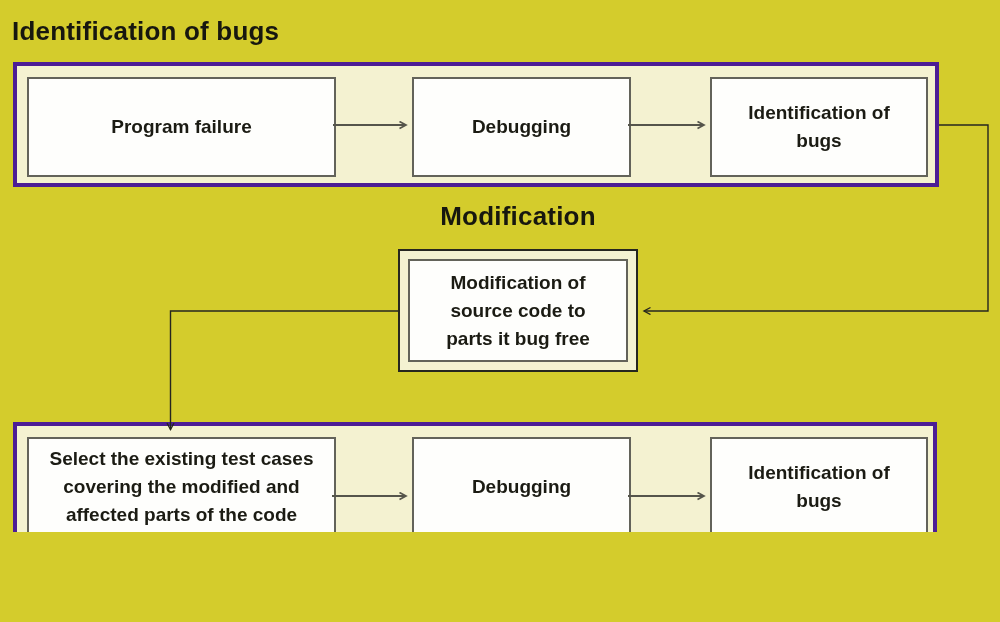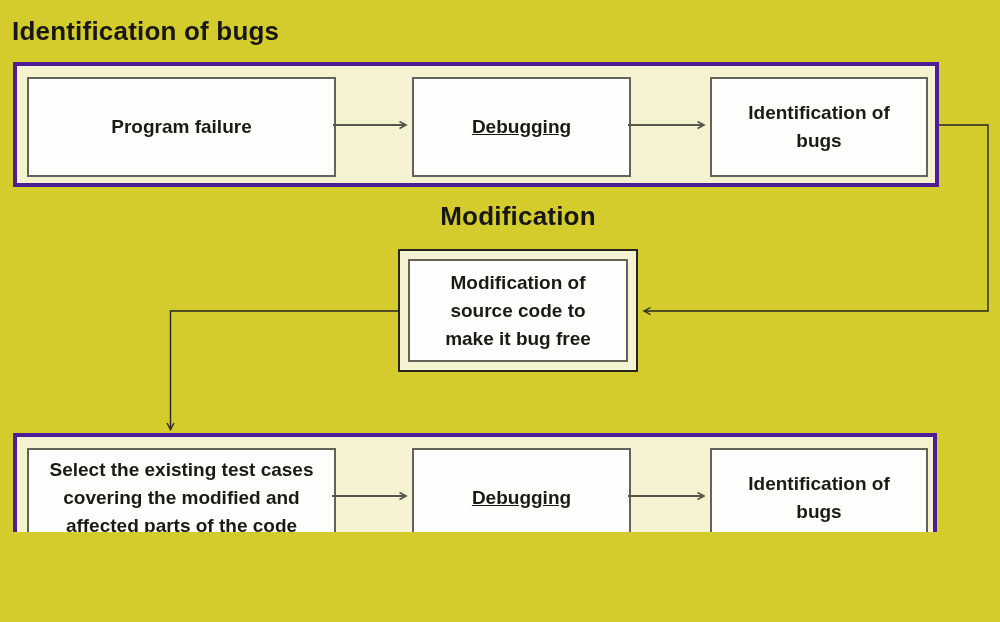--- a/index.html
+++ b/index.html
@@ -16,31 +16,31 @@
     color:#17170f;letter-spacing:.2px;white-space:nowrap;
   }
   .h-top{left:12px;top:16px;}
   .h-notification{left:398px;top:201px;width:240px;text-align:center;}
   .h-bottom{left:12px;top:573px;}
   .band{
     position:absolute;background:#f4f2d1;
     border:4px solid #4c1d95;box-sizing:border-box;
   }
   .band-top{left:13px;top:62px;width:926px;height:125px;}
-  .band-bottom{left:13px;top:433px;width:924px;height:125px;}
+  .band-bottom{left:13px;top:422px;width:924px;height:125px;}
   .node{
     position:absolute;box-sizing:border-box;
     background:#fefefc;border:2px solid #63635a;
     display:flex;align-items:center;justify-content:center;
     text-align:center;
     font-size:19px;font-weight:600;line-height:28px;color:#1b1b13;
   }
   .band .node{top:11px;height:100px;}
   .n-1{left:10px;width:309px;}
-  .n-2{left:395px;width:219px;text-decoration:underline;}
+  .n-2{left:395px;width:219px;}
   .n-3{left:693px;width:218px;}
   .lbl{display:inline-block;}
   .wrap-ident .lbl{max-width:168px;}
   .wrap-mod .lbl{max-width:174px;}
   .wrap-select .lbl{max-width:288px;}
   .outer-node{
     position:absolute;left:398px;top:249px;width:240px;height:123px;
     background:#f4f2d1;border:2px solid #26261f;box-sizing:border-box;
   }
   .outer-node .node{left:8px;top:8px;width:220px;height:103px;}
@@ -65,21 +65,21 @@
     </div>
     <div class="node n-3 wrap-ident">
       <span class="lbl">Identification of bugs</span>
     </div>
   </div>
 
   <div class="heading h-notification">Modification</div>
 
   <div class="outer-node">
     <div class="node wrap-mod">
-      <span class="lbl">Modification of source code to make it bug free</span>
+      <span class="lbl">Modification of source code to parts it bug free</span>
     </div>
   </div>
 
   <div class="band band-bottom">
     <div class="node n-1 wrap-select">
       <span class="lbl">Select the existing test cases covering the modified and affected parts of the code</span>
     </div>
     <div class="node n-2">
       <span class="lbl">Debugging</span>
     </div>

